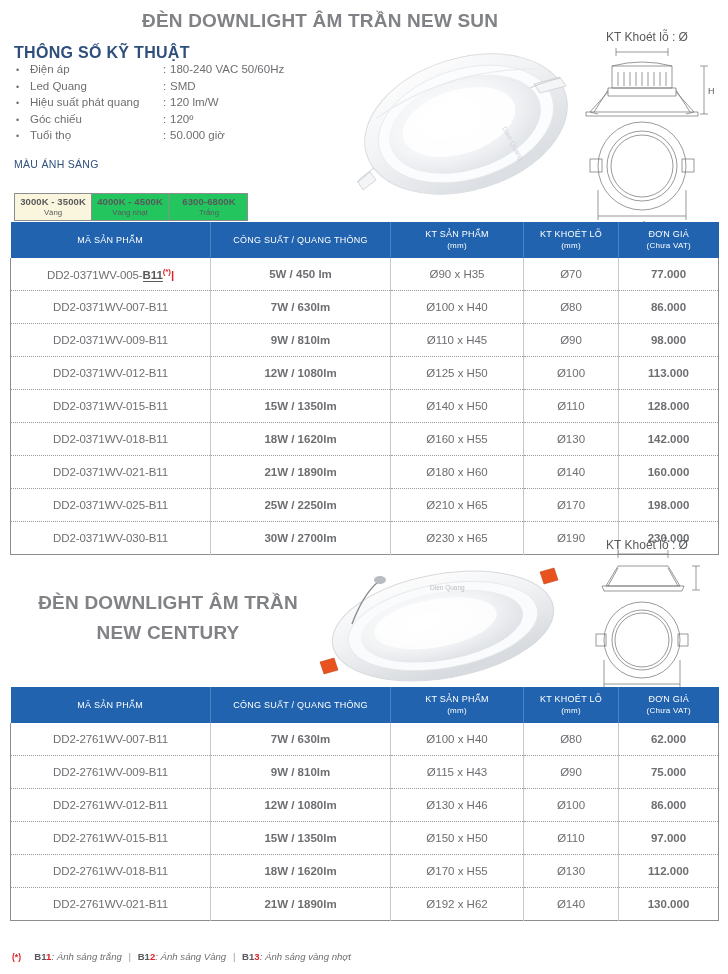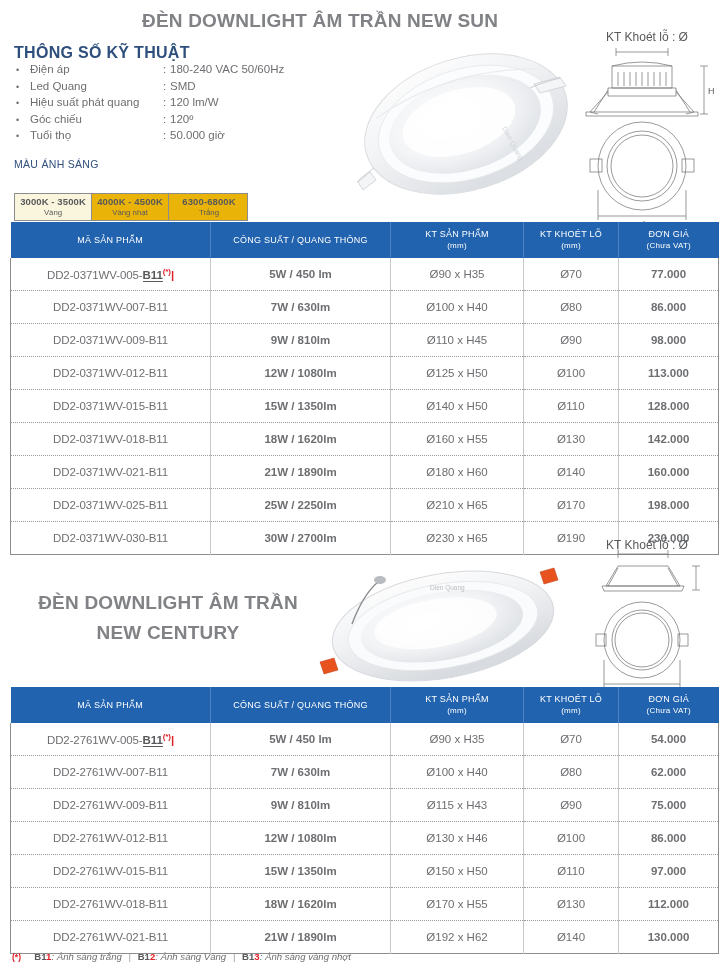--- a/index.html
+++ b/index.html
@@ -40,21 +40,21 @@
   .cct-head{
     position:absolute;left:14px;top:158px;
     font-size:10.5px;font-weight:normal;color:#2e4f7c;letter-spacing:.3px;
   }
   .cct-wrap{position:absolute;left:14px;top:176px;display:flex;margin-top:17px;}
   .cct-box{
     border:1px solid #8d8d8d;
     border-right:none;
     padding:2px 5px 3px 5px;
     text-align:center;
-    background:#eab308;
+    background:#22c55e;
     min-width:66px;
   }
   .cct-box:last-child{border-right:1px solid #8d8d8d;padding-left:7px;}
   .cct-k{font-size:9.5px;font-weight:bold;color:#58595b;letter-spacing:.1px;white-space:nowrap;}
   .cct-n{font-size:7.8px;color:#58595b;margin-top:1px;white-space:nowrap;}
 
   
   .drawing{position:absolute;}
   .draw-label{
     font-size:12px;color:#58595b;text-align:center;white-space:nowrap;
@@ -435,27 +435,20 @@
           <span class="sub">(mm)</span>
         </th>
         <th>
           <span>ĐƠN GIÁ</span>
           <span class="sub">(Chưa VAT)</span>
         </th>
       </tr>
     </thead>
     <tbody>
         <tr>
-          <td class="code">DD2-2761WV-005-<span class="b-mark">B11</span><span class="star">(*)</span><span class="red-tick">|</span></td>
-          <td class="power">5W / 450 lm</td>
-          <td class="size">Ø90 x H35</td>
-          <td class="hole">Ø70</td>
-          <td class="price">54.000</td>
-        </tr>
-        <tr>
           <td class="code">DD2-2761WV-007-<span class="">B11</span></td>
           <td class="power">7W / 630lm</td>
           <td class="size">Ø100 x H40</td>
           <td class="hole">Ø80</td>
           <td class="price">62.000</td>
         </tr>
         <tr>
           <td class="code">DD2-2761WV-009-<span class="">B11</span></td>
           <td class="power">9W / 810lm</td>
           <td class="size">Ø115 x H43</td>

